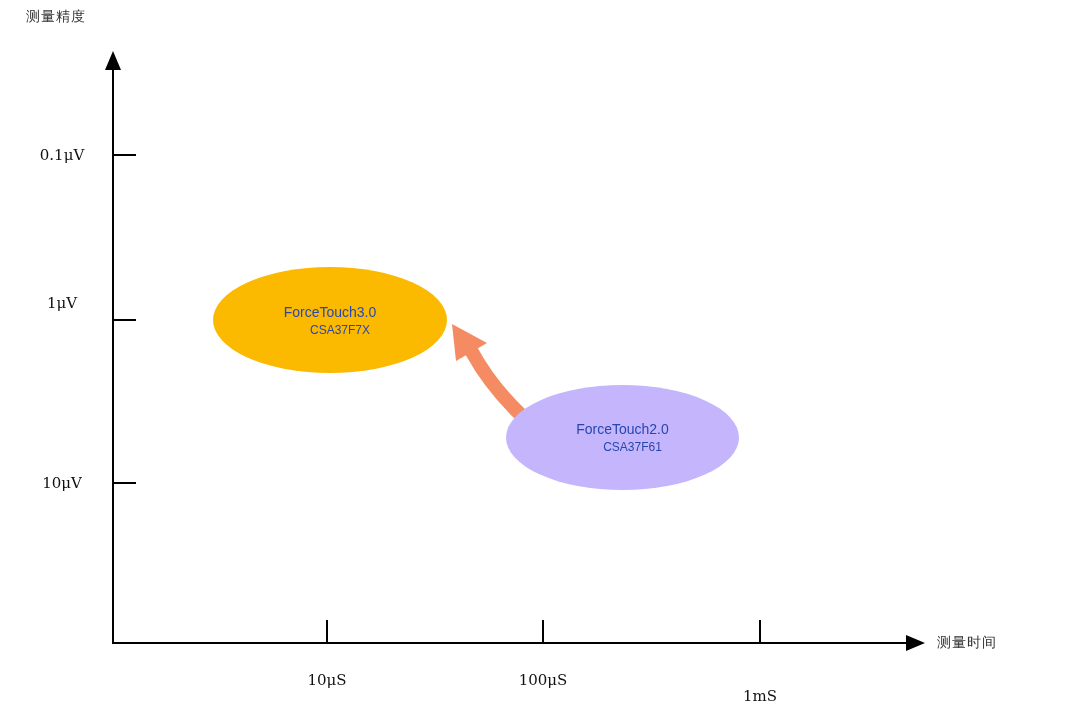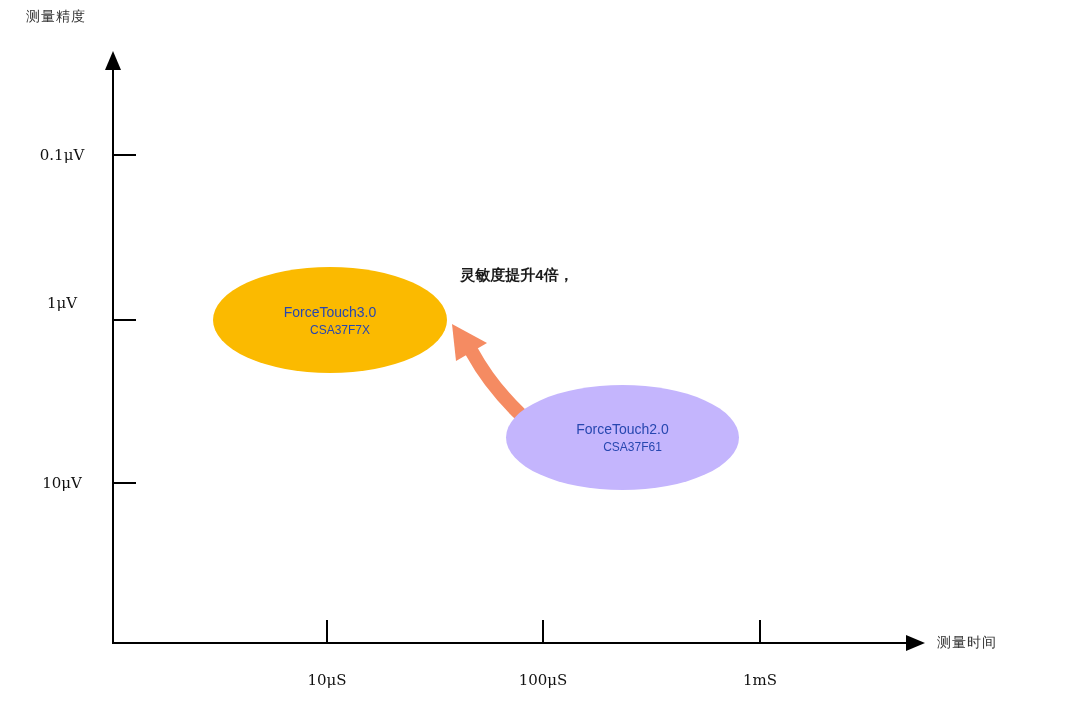--- a/index.html
+++ b/index.html
@@ -33,21 +33,21 @@
     color: #111111;
     white-space: nowrap;
   }
   .ytick { width: 72px; text-align: center; }
   .ytick-0 { left: 26px; top: 146px; }
   .ytick-1 { left: 26px; top: 294px; }
   .ytick-2 { left: 26px; top: 474px; }
   .xtick { width: 100px; text-align: center; }
   .xtick-0 { left: 277px; top: 671px; }
   .xtick-1 { left: 493px; top: 671px; }
-  .xtick-2 { left: 710px; top: 671px; }
+  .xtick-2 { left: 710px; top: 687px; }
   .bubble {
     position: absolute;
     border-radius: 50%;
     display: flex;
     flex-direction: column;
     align-items: center;
     justify-content: center;
     text-align: center;
   }
   .bubble-ft3 {
@@ -123,16 +123,15 @@
     <div class="name">ForceTouch3.0</div>
     <div class="model">CSA37F7X</div>
   </div>
 
   <div class="bubble bubble-ft2">
     <div class="name">ForceTouch2.0</div>
     <div class="model">CSA37F61</div>
   </div>
 
   <div class="annotation">
-    <div>灵敏度提升4倍，</div>
   </div>
 
 </div>
 
 </body></html>

